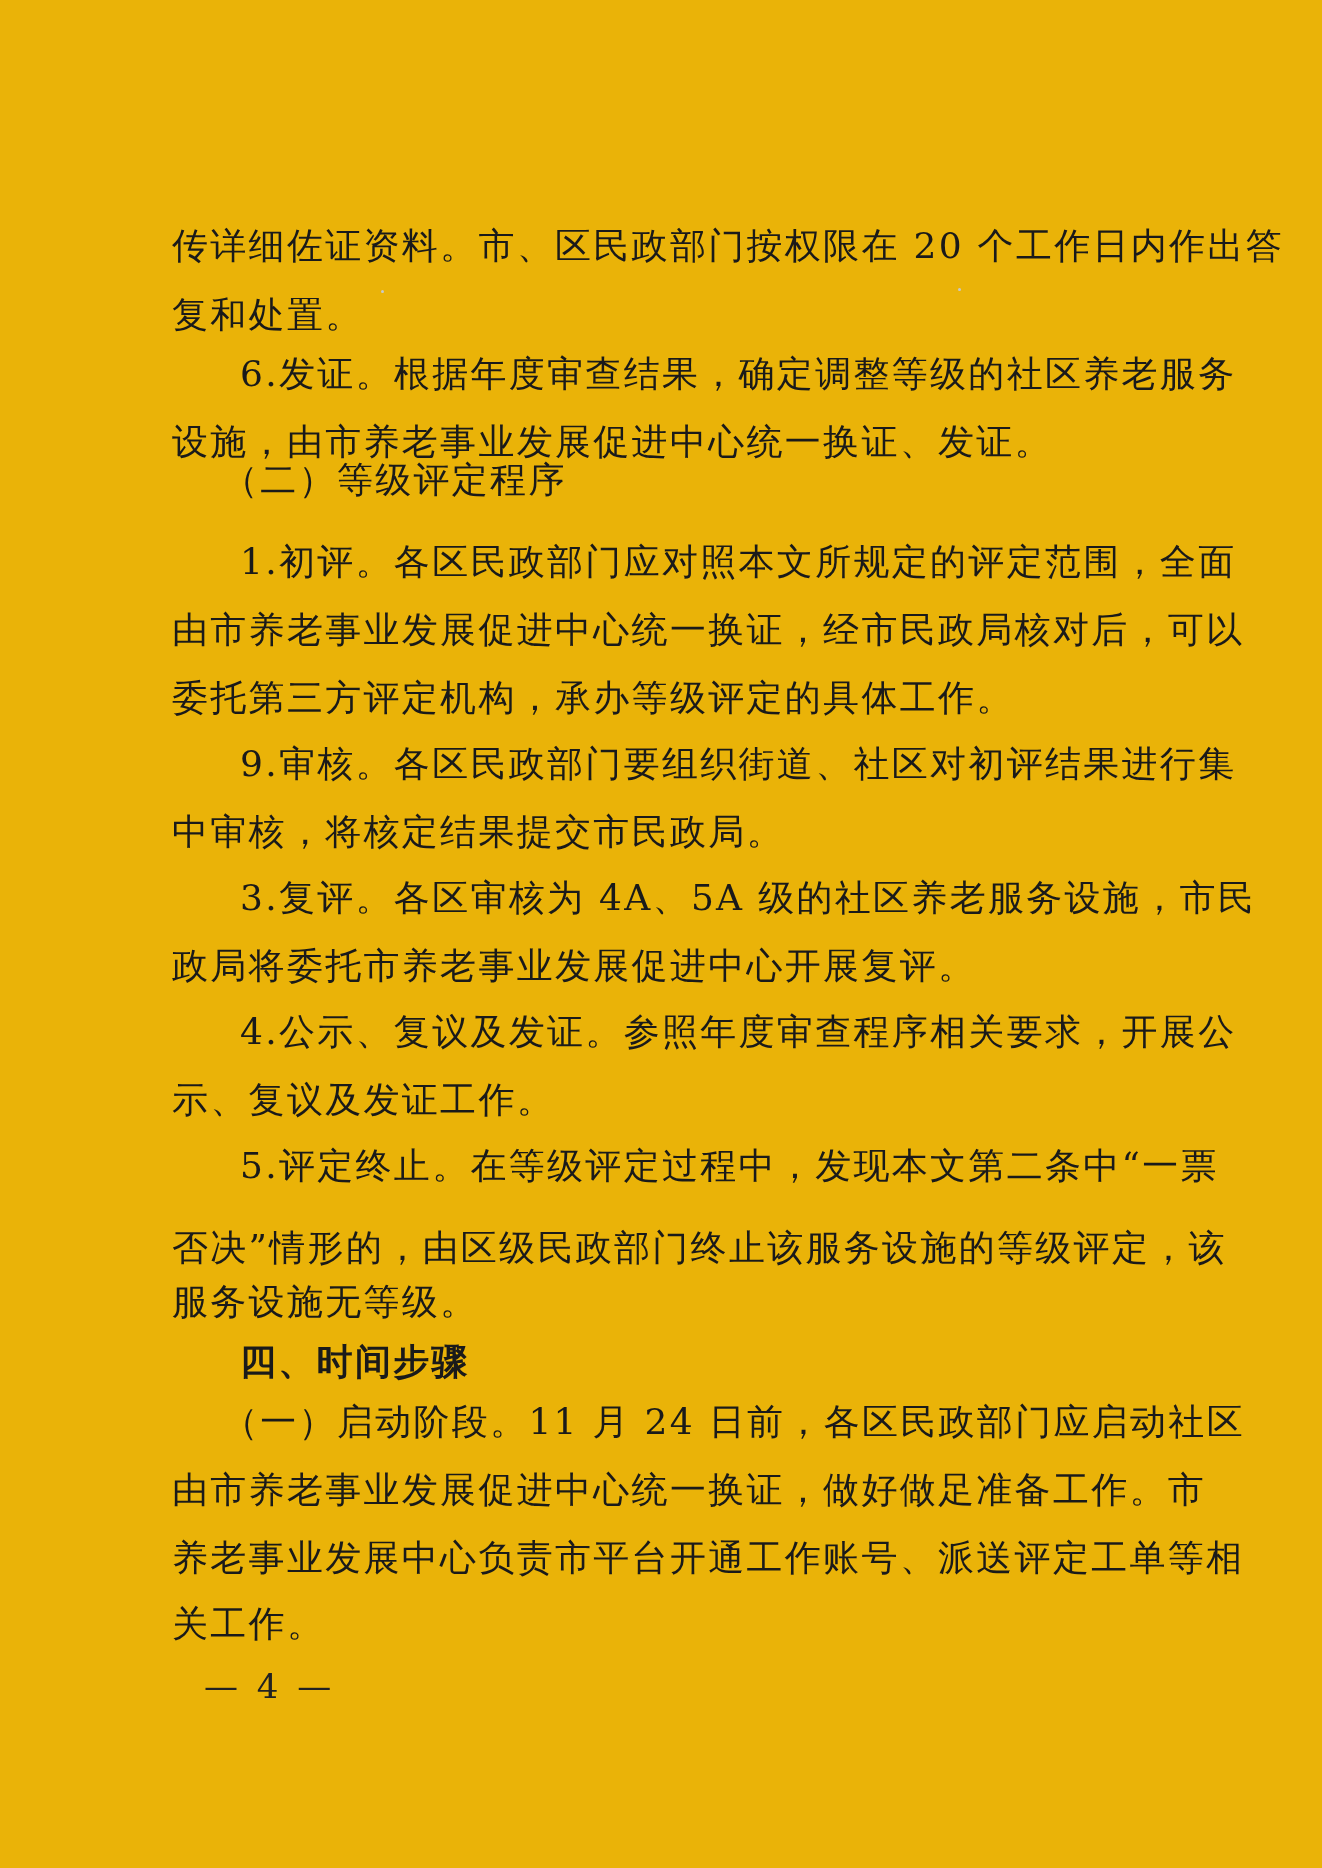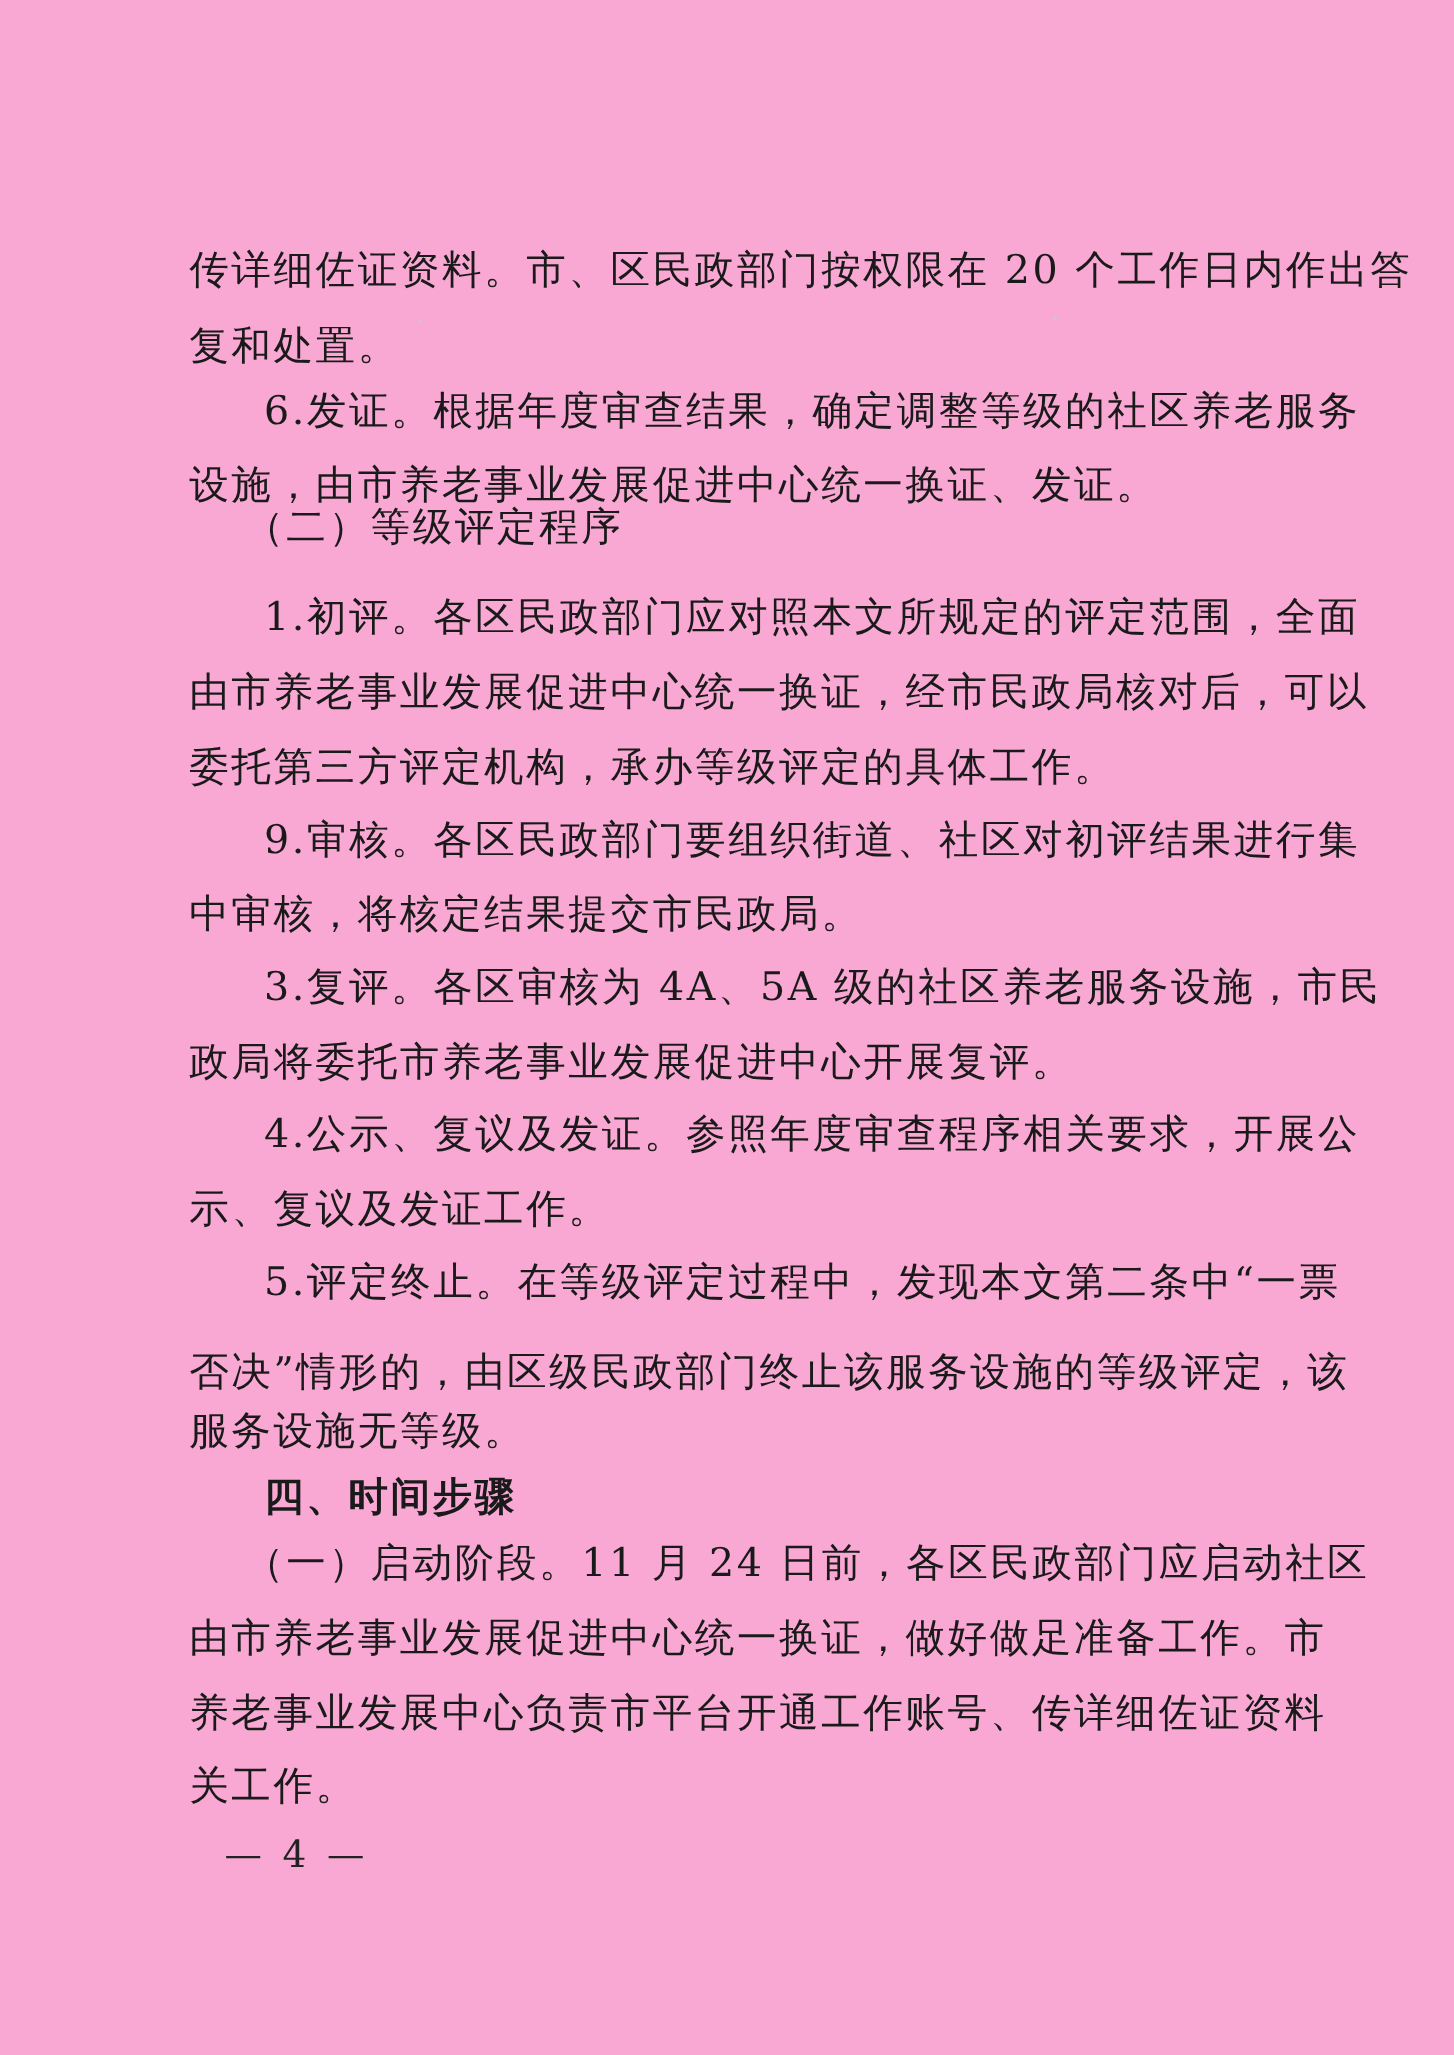--- a/index.html
+++ b/index.html
@@ -1,19 +1,19 @@
 <!DOCTYPE html>
 <html><head>
   <meta charset="utf-8">
   <style>
     html, body { margin: 0; padding: 0; background: #ffffff; }
     body { width: 1322px; height: 1868px; position: relative; overflow: hidden; }
     .page {
       position: absolute; left: 0; top: 0; width: 1322px; height: 1868px;
-      background: #f9a8d4;
+      background: #eab308;
       font-family: "DejaVu Serif", "Liberation Serif", serif;
       color: #1a1a1a;
     }
     .line {
       position: absolute;
       left: 172px;
       width: 980px;
       font-size: 36px;
       line-height: 48px;
       height: 48px;
@@ -59,21 +59,21 @@
     <div class="line" style="top:1076px">示、复议及发证工作。</div>
 
     <div class="line justify indent" style="top:1142px">5.评定终止。在等级评定过程中，发现本文第二条中“一票</div>
     <div class="line justify" style="top:1224px">否决”情形的，由区级民政部门终止该服务设施的等级评定，该</div>
     <div class="line" style="top:1278px">服务设施无等级。</div>
 
     <div class="line section-heading" style="top:1338px">四、时间步骤</div>
 
     <div class="line justify heading-paren" style="top:1398px">（一）启动阶段。11 月 24 日前，各区民政部门应启动社区</div>
     <div class="line justify" style="top:1466px">由市养老事业发展促进中心统一换证，做好做足准备工作。市</div>
-    <div class="line justify" style="top:1534px">养老事业发展中心负责市平台开通工作账号、传详细佐证资料</div>
+    <div class="line justify" style="top:1534px">养老事业发展中心负责市平台开通工作账号、派送评定工单等相</div>
     <div class="line" style="top:1600px">关工作。</div>
   </div>
 
   <div class="footer">— 4 —</div>
 
   <div class="speck" style="left:381px; top:290px;"></div>
   <div class="speck" style="left:958px; top:288px;"></div>
 </div>
 
 </body></html>

